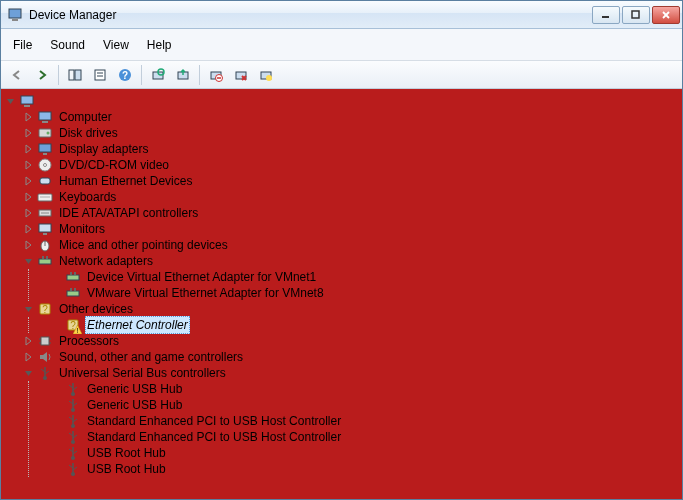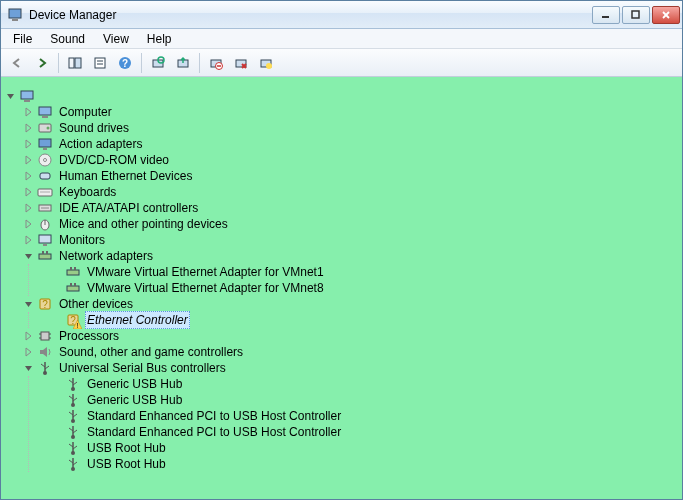--- a/index.html
+++ b/index.html
@@ -4,26 +4,26 @@
 <style>
   * { box-sizing: border-box; }
   body { margin: 0; font-family: "Segoe UI", Tahoma, sans-serif; font-size: 12px; background: #fff; }
   .window { width: 683px; height: 500px; border: 1px solid #5a7fa0; background: #fff; display: flex; flex-direction: column; }
   .titlebar { height: 28px; background: linear-gradient(to bottom, #f9fcff 0%, #e7f0f9 45%, #d6e5f5 46%, #e2edf8 100%); display: flex; align-items: center; padding: 0 2px 0 6px; border-bottom: 1px solid #a8c0d8; }
   .titlebar .icon { width: 16px; height: 16px; margin-right: 6px; display:flex;align-items:center;justify-content:center; }
   .titlebar .title { flex: 1; color: #000; font-size: 12px; }
   .winbtns { display: flex; gap: 2px; }
   .winbtn { width: 28px; height: 18px; border: 1px solid #8aa7c2; border-radius: 2px; display: flex; align-items: center; justify-content: center; background: linear-gradient(to bottom,#f5fafd,#d8e6f2); cursor: pointer; }
   .winbtn.close { background: linear-gradient(to bottom,#f6a7a2,#d24e41); border-color:#a03b31; color:#fff; }
-  .menubar { height: 20px; display: flex; align-items: center; padding: 0 4px; gap: 2px; border-bottom: 1px solid #d6dde5; background:#f4f7fb; }
+  .menubar { height: 32px; display: flex; align-items: center; padding: 0 4px; gap: 2px; border-bottom: 1px solid #d6dde5; background:#f4f7fb; }
   .menuitem { padding: 2px 8px; cursor: pointer; }
   .toolbar { height: 28px; display: flex; align-items: center; padding: 0 4px; gap: 1px; border-bottom: 1px solid #c2cedb; background:linear-gradient(to bottom,#fbfcfe,#e9eff6); }
   .tbtn { width: 24px; height: 22px; display:flex;align-items:center;justify-content:center; cursor:pointer; border:1px solid transparent; border-radius:2px;}
   .tsep { width:1px; height:20px; background:#c2cedb; margin:0 3px; }
-  .content { flex:1; overflow:auto; padding: 9px 0; background:#86efac; }
+  .content { flex:1; overflow:auto; padding: 2px 0; background:#b91c1c; }
   .tree { padding: 2px 4px; }
   .node { display:flex; align-items:center; height:16px; line-height:16px; white-space:nowrap; cursor:pointer;}
   .expander { width:12px; height:12px; display:flex;align-items:center;justify-content:center; margin-right:2px; cursor:pointer;}
   .expander svg { display:block; }
   .nodeicon { width:16px; height:16px; margin-right:4px; display:flex;align-items:center;justify-content:center; }
   .nodelabel { padding: 0 2px; }
   .nodelabel.selected { background:#cde8ff; border:1px dotted #5a9ad8; padding:0 1px;font-style:italic; }
   .children { padding-left: 18px; }
   .children .children { padding-left: 22px; }
   .dots { border-left:1px dotted #b8b8b8; margin-left:5px; padding-left:12px; }
@@ -173,37 +173,37 @@
                 <svg width="10" height="10">
                   <path d="M2 1 L7 5 L2 9 Z" fill="none" stroke="#888"></path>
                 </svg>
               </span>
               <span class="nodeicon">
                 <svg width="16" height="16">
                   <rect x="2" y="4" width="12" height="8" rx="1" fill="#d8d8d8" stroke="#666"></rect>
                   <circle cx="11" cy="8" r="1.5" fill="#6a6"></circle>
                 </svg>
               </span>
-              <span class="nodelabel">Sound drives</span>
+              <span class="nodelabel">Disk drives</span>
             </div>
           </div>
           <div>
             <div class="node">
               <span class="expander">
                 <svg width="10" height="10">
                   <path d="M2 1 L7 5 L2 9 Z" fill="none" stroke="#888"></path>
                 </svg>
               </span>
               <span class="nodeicon">
                 <svg width="16" height="16">
                   <rect x="2" y="3" width="12" height="8" fill="#6ea0d8" stroke="#345"></rect>
                   <rect x="6" y="12" width="4" height="2" fill="#888"></rect>
                 </svg>
               </span>
-              <span class="nodelabel">Action adapters</span>
+              <span class="nodelabel">Display adapters</span>
             </div>
           </div>
           <div>
             <div class="node">
               <span class="expander">
                 <svg width="10" height="10">
                   <path d="M2 1 L7 5 L2 9 Z" fill="none" stroke="#888"></path>
                 </svg>
               </span>
               <span class="nodeicon">
@@ -264,41 +264,41 @@
           </div>
           <div>
             <div class="node">
               <span class="expander">
                 <svg width="10" height="10">
                   <path d="M2 1 L7 5 L2 9 Z" fill="none" stroke="#888"></path>
                 </svg>
               </span>
               <span class="nodeicon">
                 <svg width="16" height="16">
+                  <rect x="2" y="3" width="12" height="8" fill="#cde" stroke="#345"></rect>
+                  <rect x="6" y="12" width="4" height="2" fill="#888"></rect>
+                </svg>
+              </span>
+              <span class="nodelabel">Monitors</span>
+            </div>
+          </div>
+          <div>
+            <div class="node">
+              <span class="expander">
+                <svg width="10" height="10">
+                  <path d="M2 1 L7 5 L2 9 Z" fill="none" stroke="#888"></path>
+                </svg>
+              </span>
+              <span class="nodeicon">
+                <svg width="16" height="16">
                   <ellipse cx="8" cy="9" rx="4" ry="5" fill="#eee" stroke="#666"></ellipse>
                   <line x1="8" y1="4" x2="8" y2="9" stroke="#666"></line>
                 </svg>
               </span>
               <span class="nodelabel">Mice and other pointing devices</span>
-            </div>
-          </div>
-          <div>
-            <div class="node">
-              <span class="expander">
-                <svg width="10" height="10">
-                  <path d="M2 1 L7 5 L2 9 Z" fill="none" stroke="#888"></path>
-                </svg>
-              </span>
-              <span class="nodeicon">
-                <svg width="16" height="16">
-                  <rect x="2" y="3" width="12" height="8" fill="#cde" stroke="#345"></rect>
-                  <rect x="6" y="12" width="4" height="2" fill="#888"></rect>
-                </svg>
-              </span>
-              <span class="nodelabel">Monitors</span>
             </div>
           </div>
           <div>
             <div class="node">
               <span class="expander">
                 <svg width="10" height="10">
                   <path d="M1 3 L8 3 L4.5 8 Z" fill="#595959"></path>
                 </svg>
               </span>
               <span class="nodeicon">
@@ -314,21 +314,21 @@
               <div>
                 <div class="node">
                   <span class="expander"></span>
                   <span class="nodeicon">
                     <svg width="16" height="16">
                       <rect x="2" y="6" width="12" height="5" fill="#9c8" stroke="#345"></rect>
                       <rect x="5" y="3" width="2" height="3" fill="#666"></rect>
                       <rect x="9" y="3" width="2" height="3" fill="#666"></rect>
                     </svg>
                   </span>
-                  <span class="nodelabel">VMware Virtual Ethernet Adapter for VMnet1</span>
+                  <span class="nodelabel">Device Virtual Ethernet Adapter for VMnet1</span>
                 </div>
               </div>
               <div>
                 <div class="node">
                   <span class="expander"></span>
                   <span class="nodeicon">
                     <svg width="16" height="16">
                       <rect x="2" y="6" width="12" height="5" fill="#9c8" stroke="#345"></rect>
                       <rect x="5" y="3" width="2" height="3" fill="#666"></rect>
                       <rect x="9" y="3" width="2" height="3" fill="#666"></rect>

